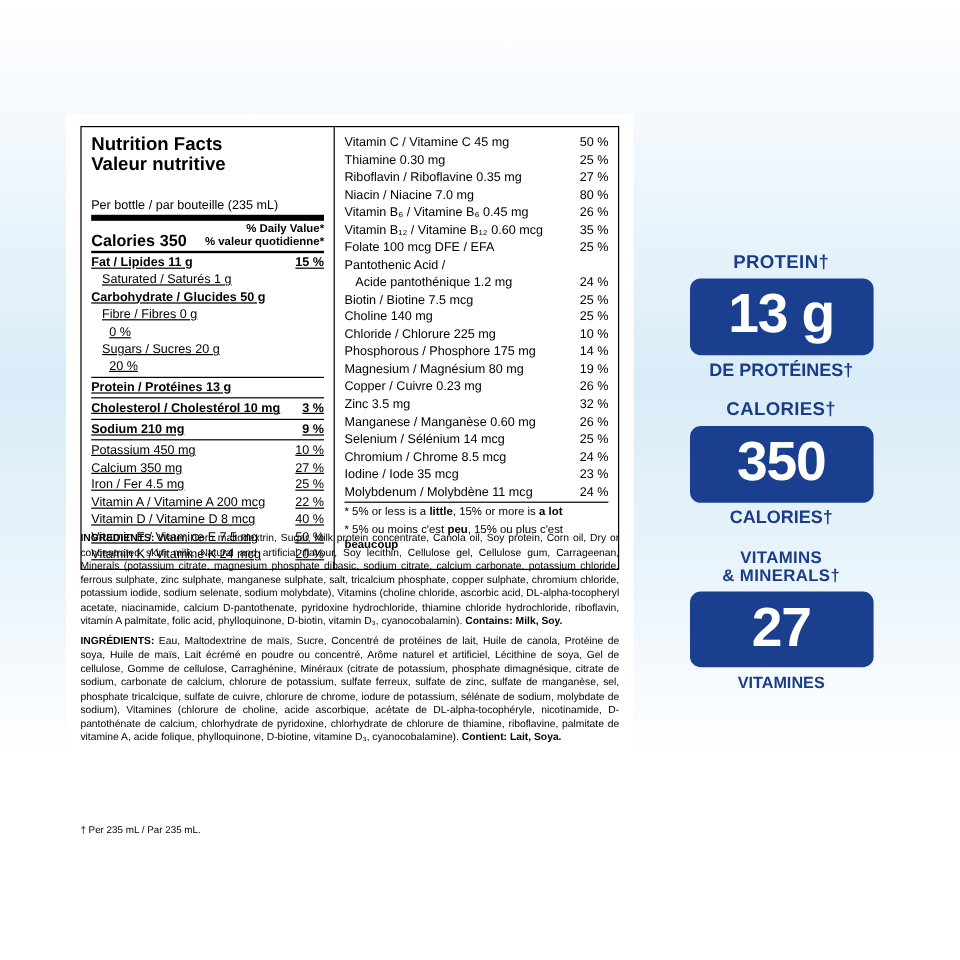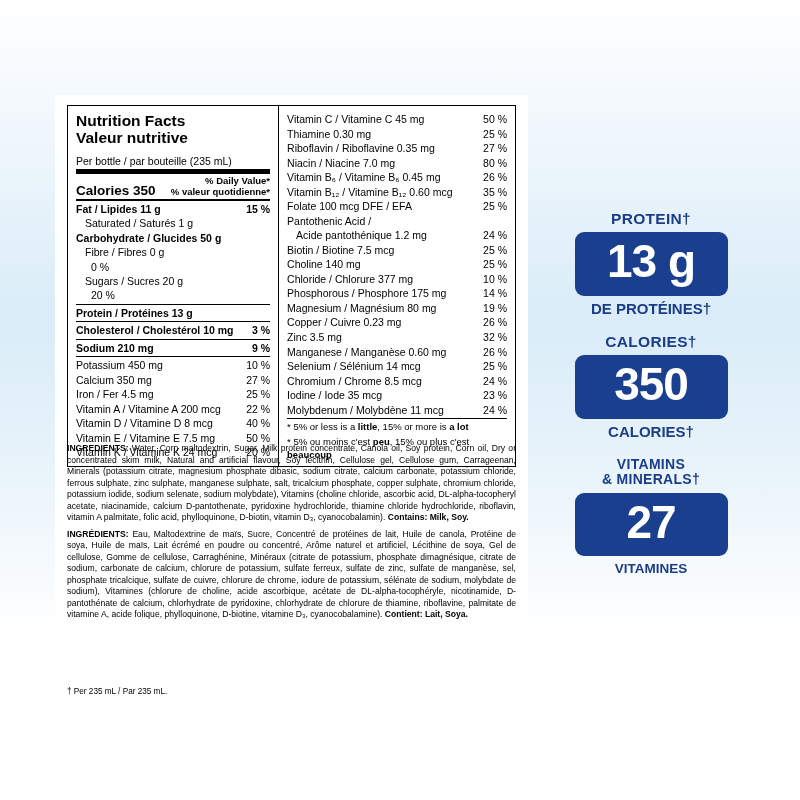--- a/index.html
+++ b/index.html
@@ -59,21 +59,21 @@
   }
   .nf-subtitle {
     font-size: 15.5px;
     font-weight: bold;
     line-height: 1.12;
     color: #000;
   }
   .nf-serving {
     font-size: 10.5px;
     color: #000;
-    margin-top: 8px;
+    margin-top: 18px;
     margin-bottom: 2px;
   }
   .rule-thick {
     border-top: 5px solid #000;
     margin: 2px 0 2px 0;
   }
   .rule-med {
     border-top: 2.5px solid #000;
     margin: 1px 0 1px 0;
   }
@@ -95,20 +95,21 @@
     font-size: 9.5px;
     font-weight: bold;
     line-height: 1.15;
   }
   .line {
     display: flex;
     justify-content: space-between;
     font-size: 10.5px;
     line-height: 1.38;
     color: #000;
+    text-decoration: underline;
   }
   .line .nm { white-space: nowrap; }
   .line .vv { white-space: nowrap; padding-left: 6px; }
   .bold { font-weight: bold; }
   .ind1 { padding-left: 9px; flex-direction: column; }
   .ind2 { padding-left: 9px; gap: 32px; }
   .rline {
     display: flex;
     justify-content: space-between;
     font-size: 10.5px;
@@ -322,21 +323,21 @@
               </div>
               <div class="rline">
                 <span class="nm">Biotin / Biotine  7.5 mcg</span>
                 <span class="vv">25 %</span>
               </div>
               <div class="rline">
                 <span class="nm">Choline  140 mg</span>
                 <span class="vv">25 %</span>
               </div>
               <div class="rline">
-                <span class="nm">Chloride / Chlorure  377 mg</span>
+                <span class="nm">Chloride / Chlorure  225 mg</span>
                 <span class="vv">10 %</span>
               </div>
               <div class="rline">
                 <span class="nm">Phosphorous / Phosphore  175 mg</span>
                 <span class="vv">14 %</span>
               </div>
               <div class="rline">
                 <span class="nm">Magnesium / Magnésium  80 mg</span>
                 <span class="vv">19 %</span>
               </div>

